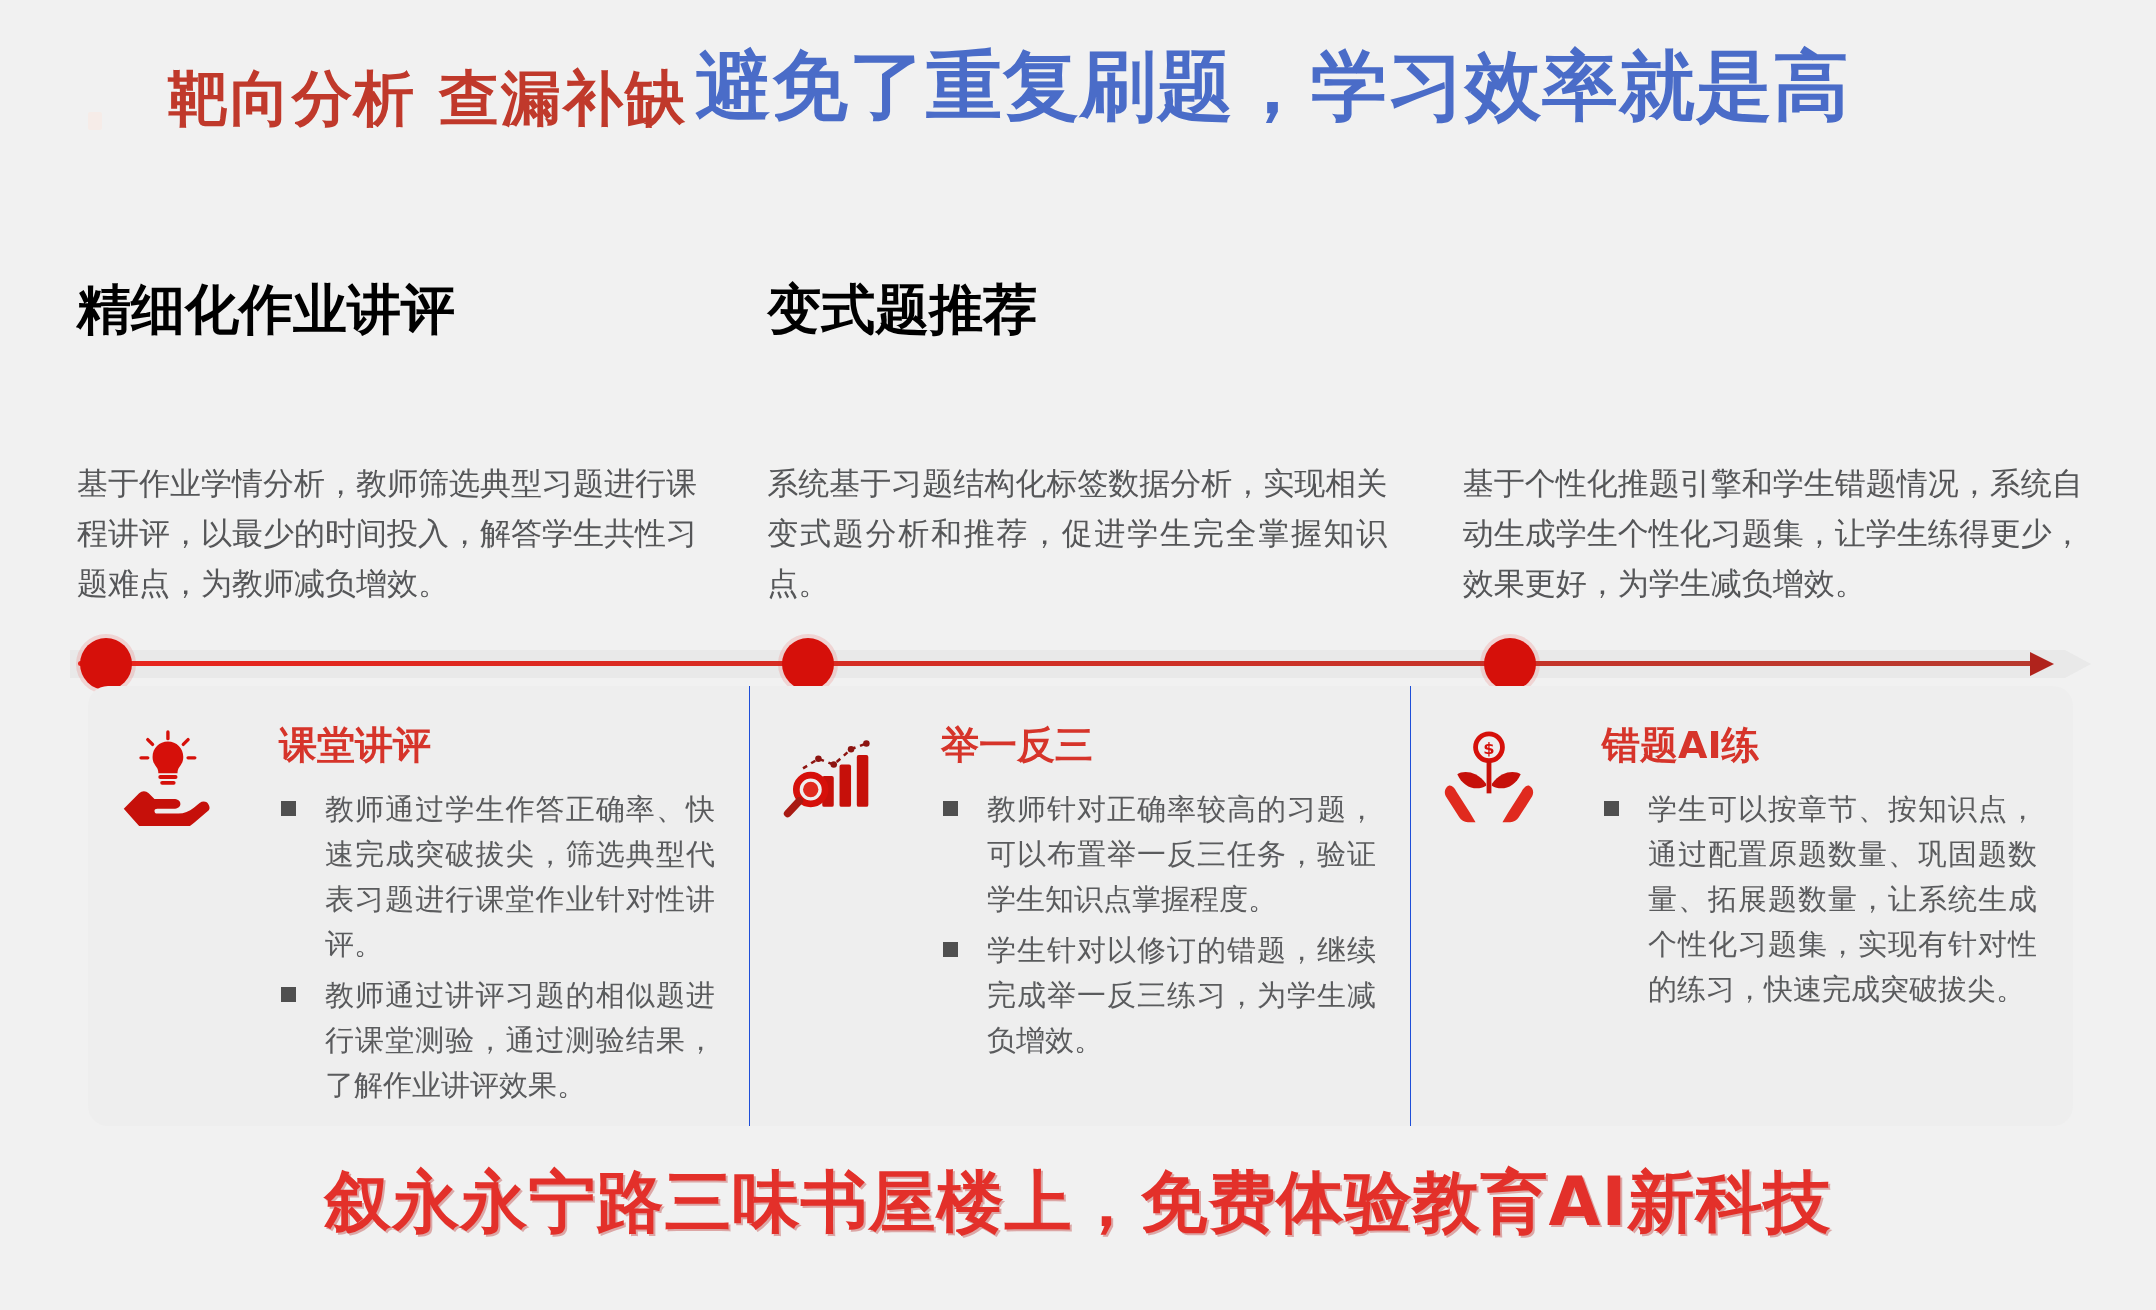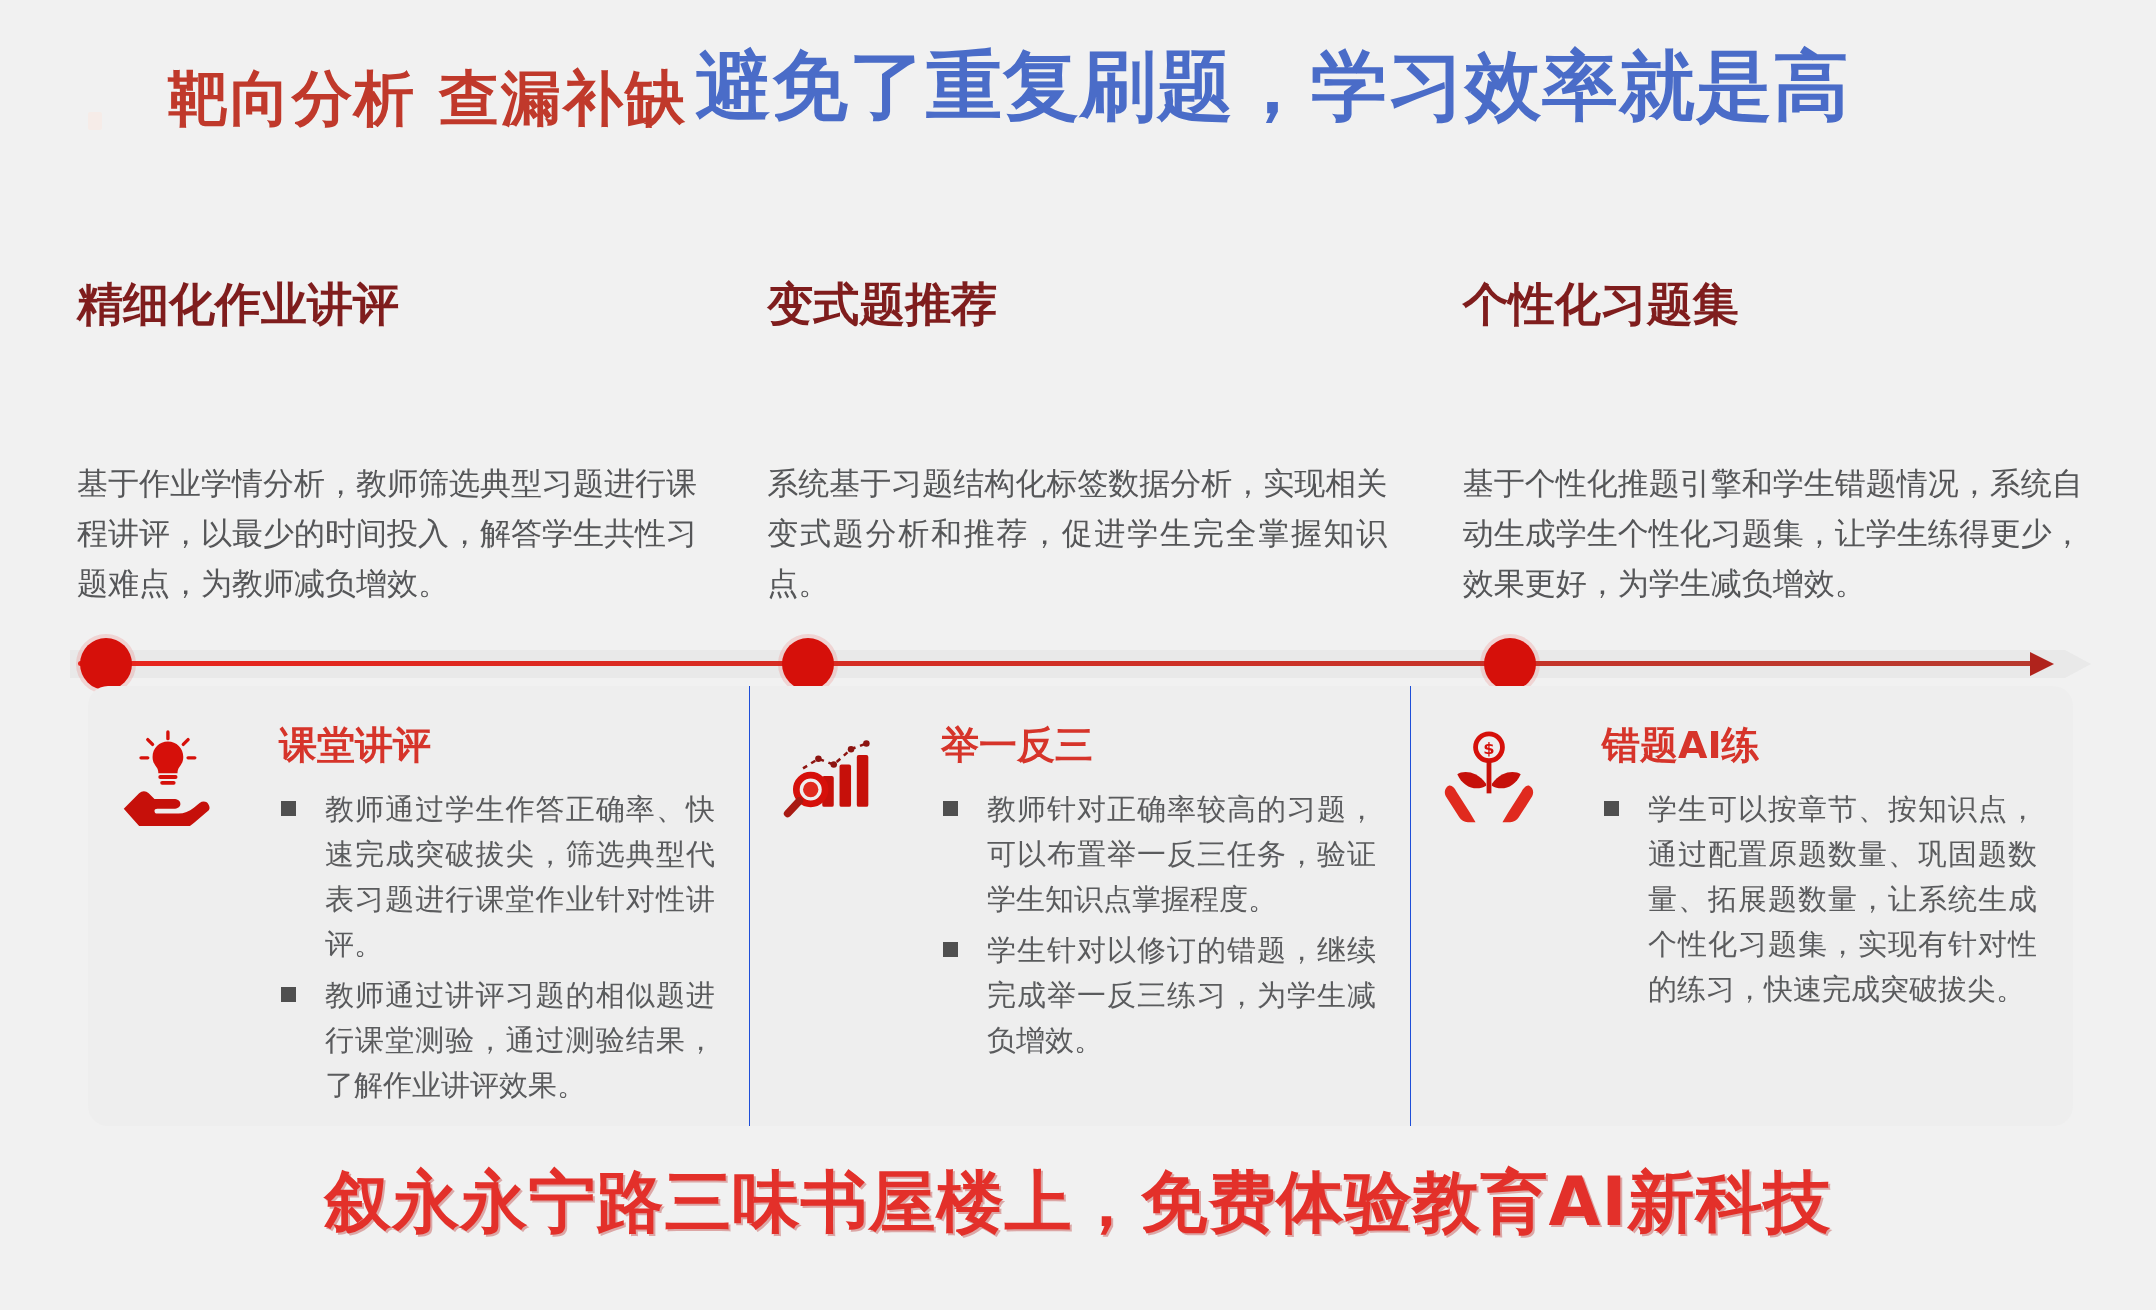--- a/index.html
+++ b/index.html
@@ -41,21 +41,21 @@
   .tl-cols{
     position:absolute;left:0;top:0;width:2156px;height:400px;
     display:flex;
   }
   .tl-col{width:703px;position:relative;}
   .tl-col:nth-child(1){margin-left:75px;}
   .tl-col:nth-child(2){margin-left:-5px;}
   .tl-col:nth-child(3){margin-left:0px;}
   .tl-title{
     position:absolute;top:24px;left:2px;
-    font-size:46px;font-weight:700;color:#7f1d1d;white-space:nowrap;
+    font-size:54px;font-weight:700;color:#000000;white-space:nowrap;
     font-family:"DejaVu Sans","Liberation Sans",sans-serif;
   }
   .tl-desc{
     position:absolute;top:208px;left:2px;width:620px;
     font-size:31px;line-height:1.62;color:#555658;
     font-family:"DejaVu Sans","Liberation Sans",sans-serif;
     text-align:justify;
   }
 
   
@@ -151,21 +151,20 @@
     <div class="tl-cols">
       <div class="tl-col">
         <div class="tl-title">精细化作业讲评</div>
         <div class="tl-desc">基于作业学情分析，教师筛选典型习题进行课程讲评，以最少的时间投入，解答学生共性习题难点，为教师减负增效。</div>
       </div>
       <div class="tl-col">
         <div class="tl-title">变式题推荐</div>
         <div class="tl-desc">系统基于习题结构化标签数据分析，实现相关变式题分析和推荐，促进学生完全掌握知识点。</div>
       </div>
       <div class="tl-col">
-        <div class="tl-title">个性化习题集</div>
         <div class="tl-desc">基于个性化推题引擎和学生错题情况，系统自动生成学生个性化习题集，让学生练得更少，效果更好，为学生减负增效。</div>
       </div>
     </div>
 
     <div class="rail-wrap">
       <div class="rail-ribbon"></div>
       <div class="rail-line"></div>
       <div class="rail-arrow"></div>
       <div class="dot d1"></div>
       <div class="dot d2"></div>

